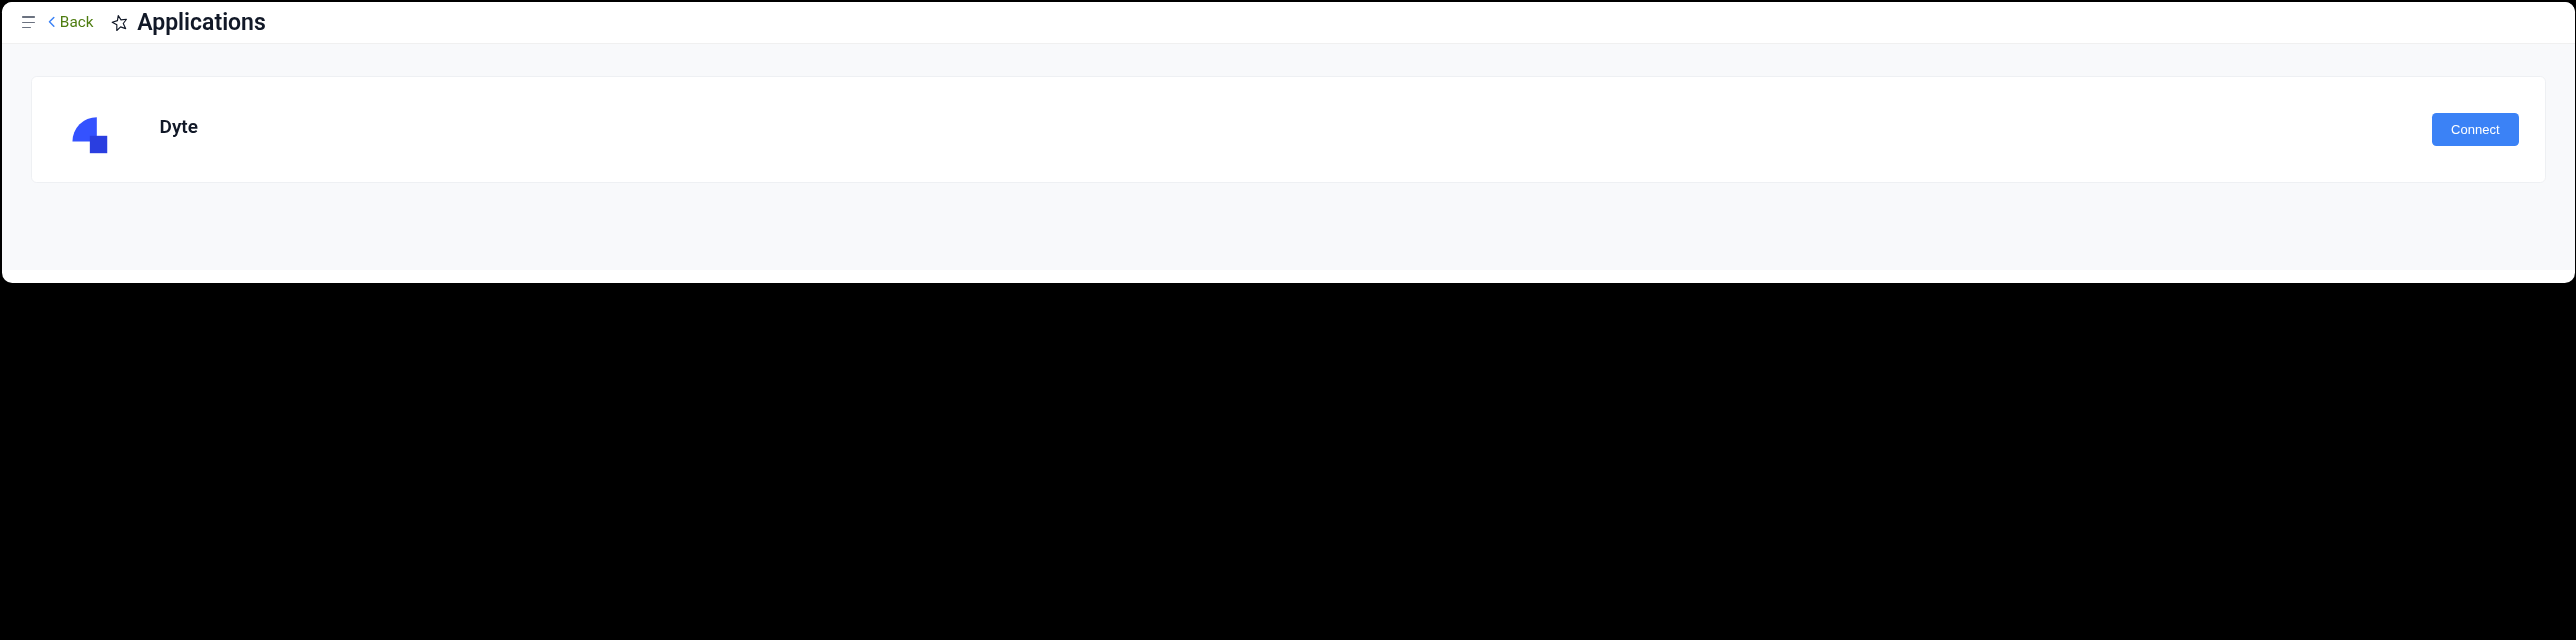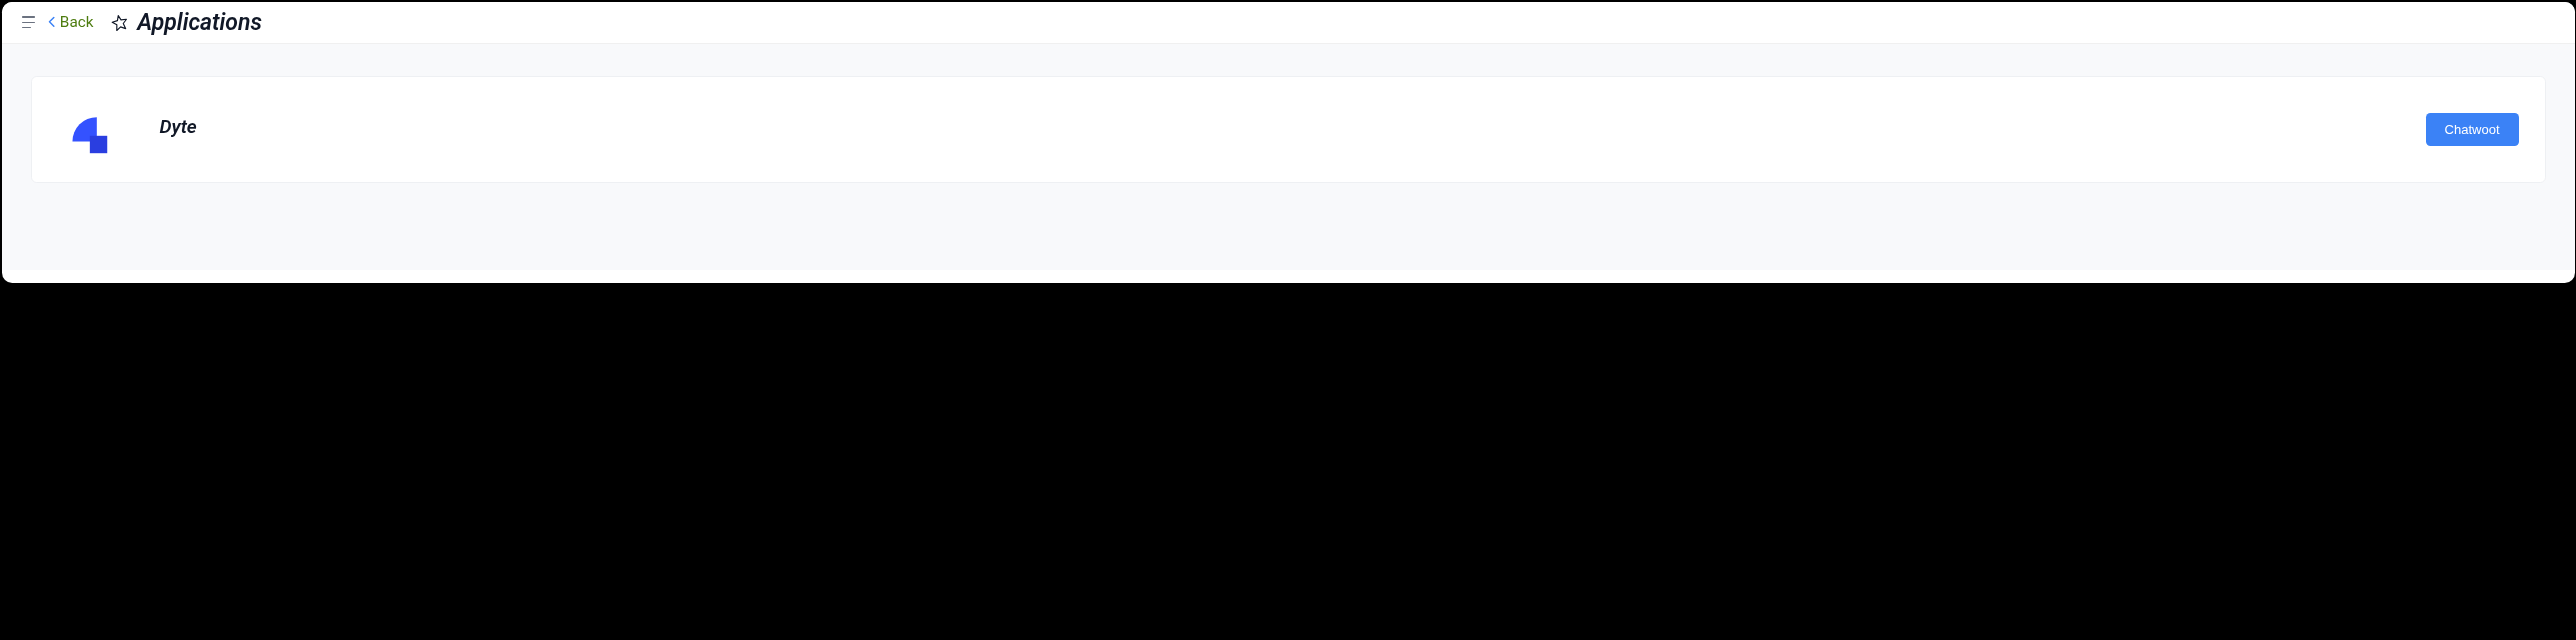--- a/index.html
+++ b/index.html
@@ -64,21 +64,20 @@
       margin-left: 5.8px;
     }
     .star-icon {
       width: 17.5px;
       height: 17.5px;
     }
     .page-title {
       font-size: 23px;
       font-weight: 600;
       color: #111827;
-      font-style: italic;
     }
     .content-area {
       background: #f8f9fb;
       padding: 32px 29px 44px 29px;
       min-height: 226px;
     }
     .card {
       background: #fff;
       border: 0.7px solid #eef0f3;
       border-radius: 5.8px;
@@ -91,21 +90,20 @@
       width: 67px;
       height: 67px;
       display: flex;
       align-items: center;
       justify-content: center;
       flex-shrink: 0;
     }
     .card-body {
       flex: 1;
       min-width: 0;
-      font-style: italic;
     }
     .card-title {
       font-size: 19px;
       font-weight: 600;
       color: #111827;
       margin-bottom: 5.8px;
     }
     .card-description {
       font-size: 13px;
       line-height: 1.55;
@@ -156,18 +154,18 @@
       <div class="card-logo">
         <svg viewBox="0 0 100 100" width="58" height="58">
           <path d="M 18 70 A 42 42 0 0 1 60 28 L 60 70 Z" fill="#3452ff"></path>
           <rect x="48" y="60" width="30" height="30" fill="#2a3ee0"></rect>
         </svg>
       </div>
       <div class="card-body">
         <h2 class="card-title">Dyte</h2>
       </div>
       <div class="card-action">
-        <button class="connect-btn">Chatwoot</button>
+        <button class="connect-btn">Connect</button>
       </div>
     </div>
   </div>
 </div>
 
 
 </body></html>

